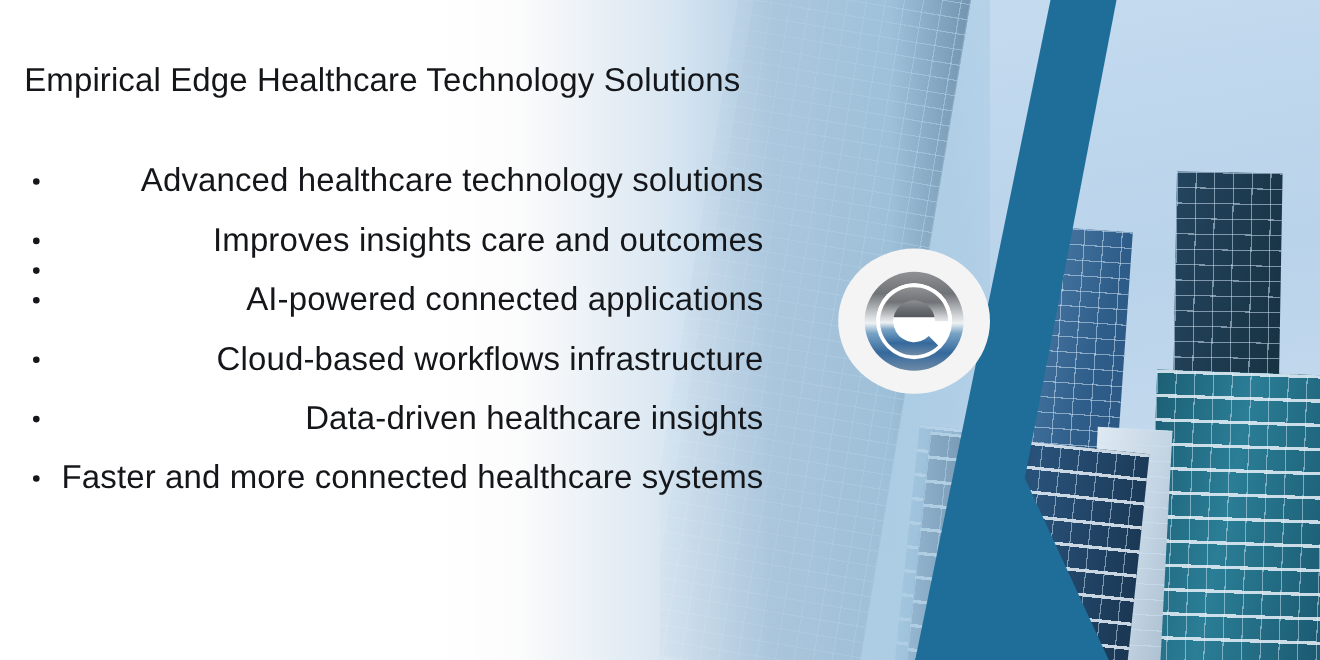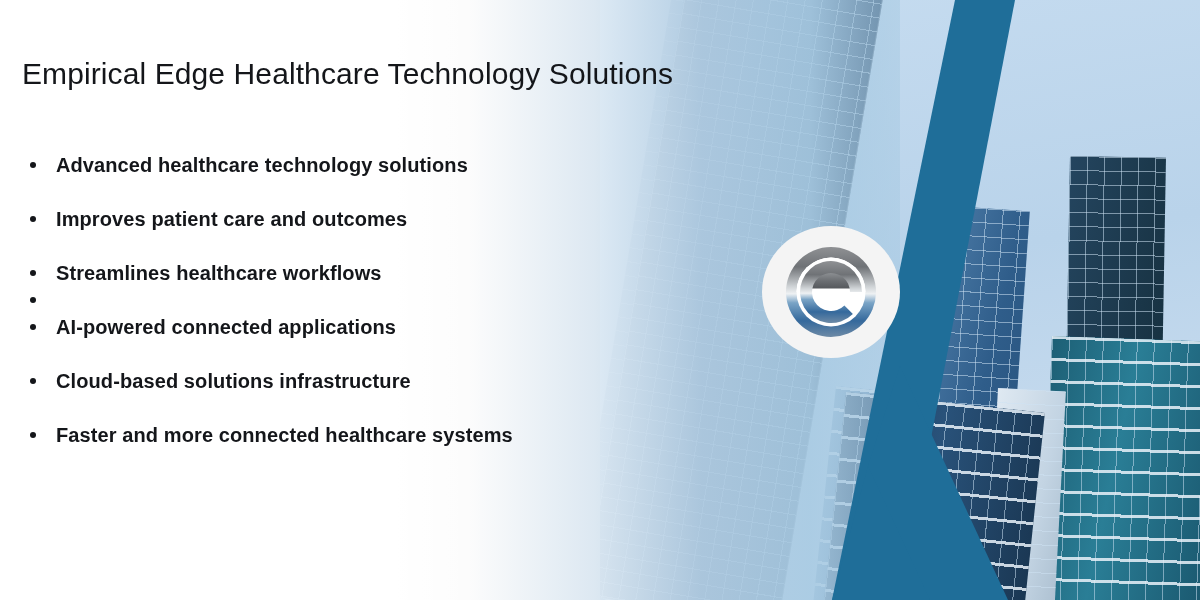--- a/index.html
+++ b/index.html
@@ -116,22 +116,22 @@
     position:absolute;left:22px;top:57px;
     font-size:30px;font-weight:400;letter-spacing:.1px;
     color:#14161a;white-space:nowrap;
   }
   .bullets{
     position:absolute;left:22px;top:138px;
     list-style:none;margin:0;padding:0;
   }
   .bullets li{
     position:relative;padding-left:34px;
-    font-size:20px;font-weight:700;color:#14161a;
-    line-height:54px;letter-spacing:.1px;white-space:nowrap;
+    font-size:30px;font-weight:400;color:#14161a;
+    line-height:54px;letter-spacing:.1px;white-space:nowrap;text-align:right;
   }
   .bullets li .dot{
     position:absolute;left:8px;top:50%;margin-top:-3px;
     width:6px;height:6px;border-radius:50%;background:#14161a;
   }
 </style>
 </head>
 <body>
 
 <div id="slide">
@@ -219,36 +219,36 @@
   <div class="content">
     <div class="title">Empirical Edge Healthcare Technology Solutions</div>
 
     <ul class="bullets">
       <li>
         <span class="dot"></span>
         <span>Advanced healthcare technology solutions</span>
       </li>
       <li>
         <span class="dot"></span>
-        <span>Improves patient care and outcomes</span>
-      </li>
-      <li>
-        <span class="dot"></span>
-        <span>Streamlines healthcare workflows</span>
+        <span>Improves insights care and outcomes</span>
       </li>
       <li>
         <span class="dot"></span>
       </li>
       <li>
         <span class="dot"></span>
         <span>AI-powered connected applications</span>
       </li>
       <li>
         <span class="dot"></span>
-        <span>Cloud-based solutions infrastructure</span>
+        <span>Cloud-based workflows infrastructure</span>
+      </li>
+      <li>
+        <span class="dot"></span>
+        <span>Data-driven healthcare insights</span>
       </li>
       <li>
         <span class="dot"></span>
         <span>Faster and more connected healthcare systems</span>
       </li>
     </ul>
   </div>
 
 </div>
 

